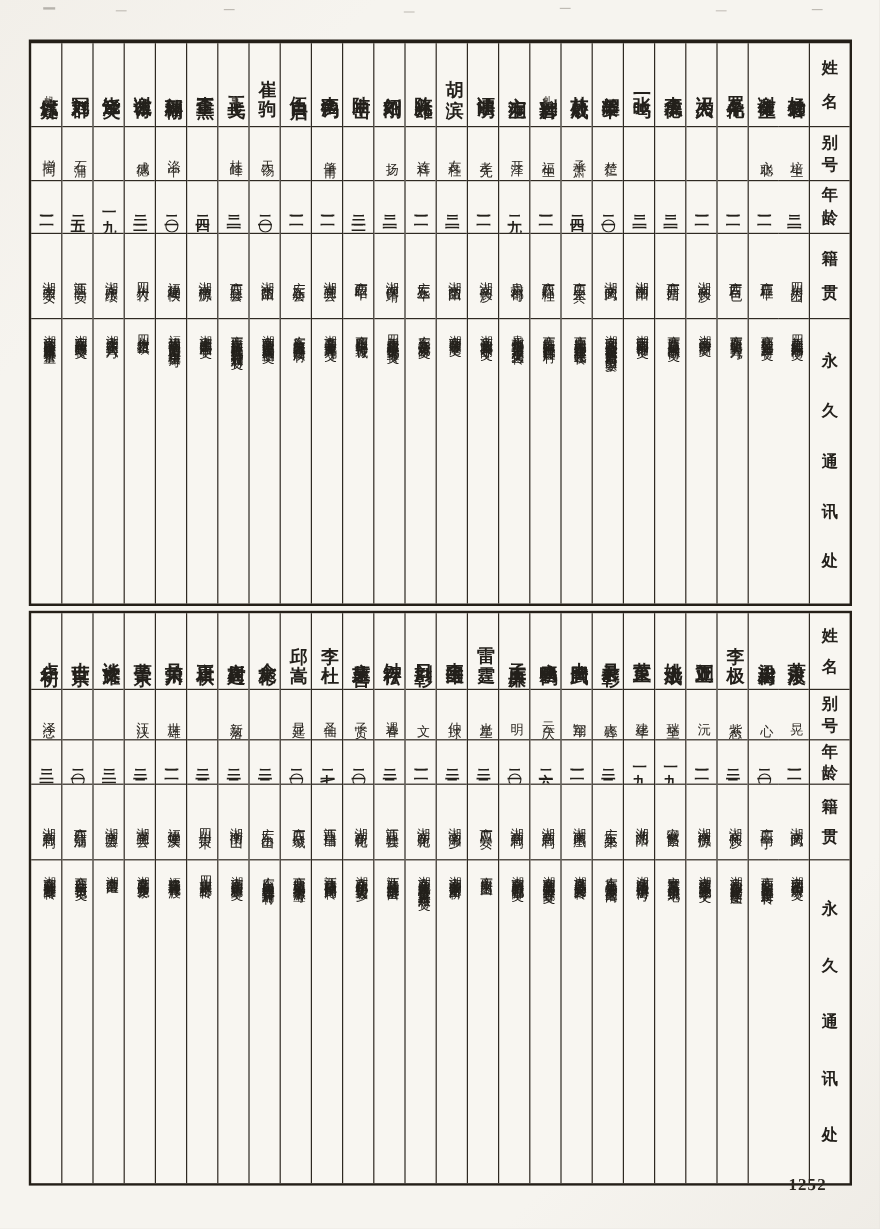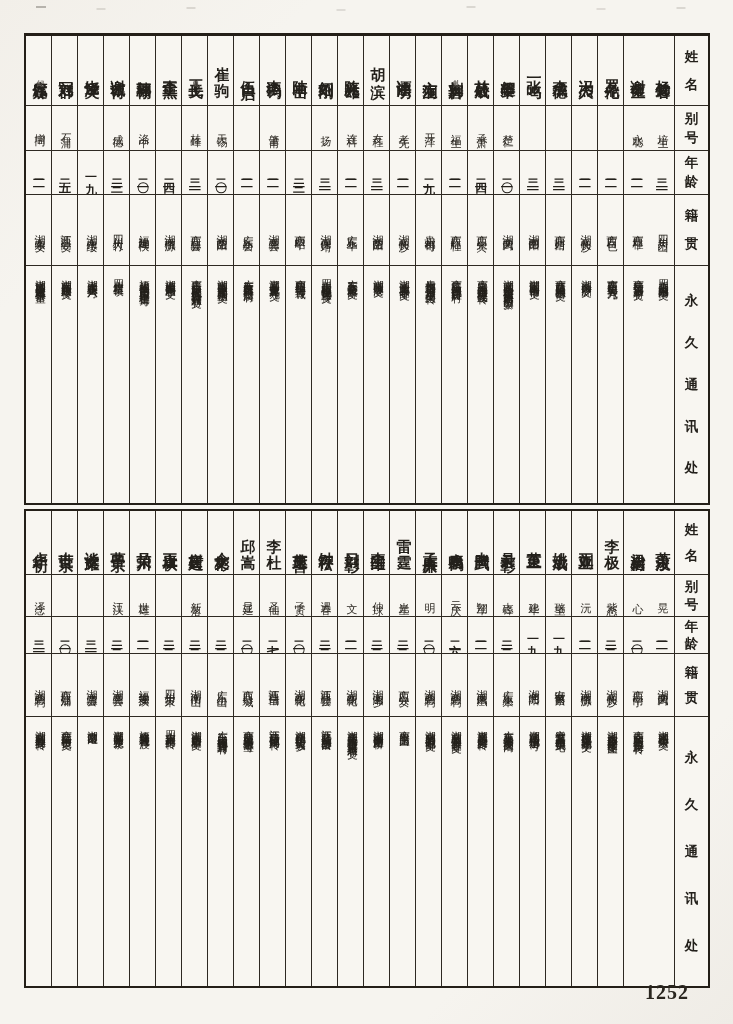--- a/index.html
+++ b/index.html
@@ -52,21 +52,21 @@
   .r-age.vt{font-size:12px;font-weight:bold;letter-spacing:3px;}
   .r-native.vt{font-size:11px;letter-spacing:2px;}
   .r-addr.vt{font-size:10.5px;letter-spacing:1px;text-align:start;padding-top:5px;}
   .note{font-size:7px;color:#55504a;letter-spacing:0;}
   
   .hcell{display:flex;flex-direction:column;align-items:center;justify-content:space-evenly;
     font-size:13.5px;font-weight:bold;}
   .hcell span{display:block;line-height:1;}
   .page-number{
     position:absolute;top:981px;right:44px;
-    font-size:20px;font-weight:bold;letter-spacing:1px;color:#2a261f;
+    font-size:14px;font-weight:bold;letter-spacing:1px;color:#2a261f;
     font-family:"Liberation Serif","DejaVu Serif",serif;
   }
 </style>
 </head>
 <body>
 
 <div class="page">
   <div class="scan-noise"></div>
   <div class="tbl s0">
       <div class="col hcol">

